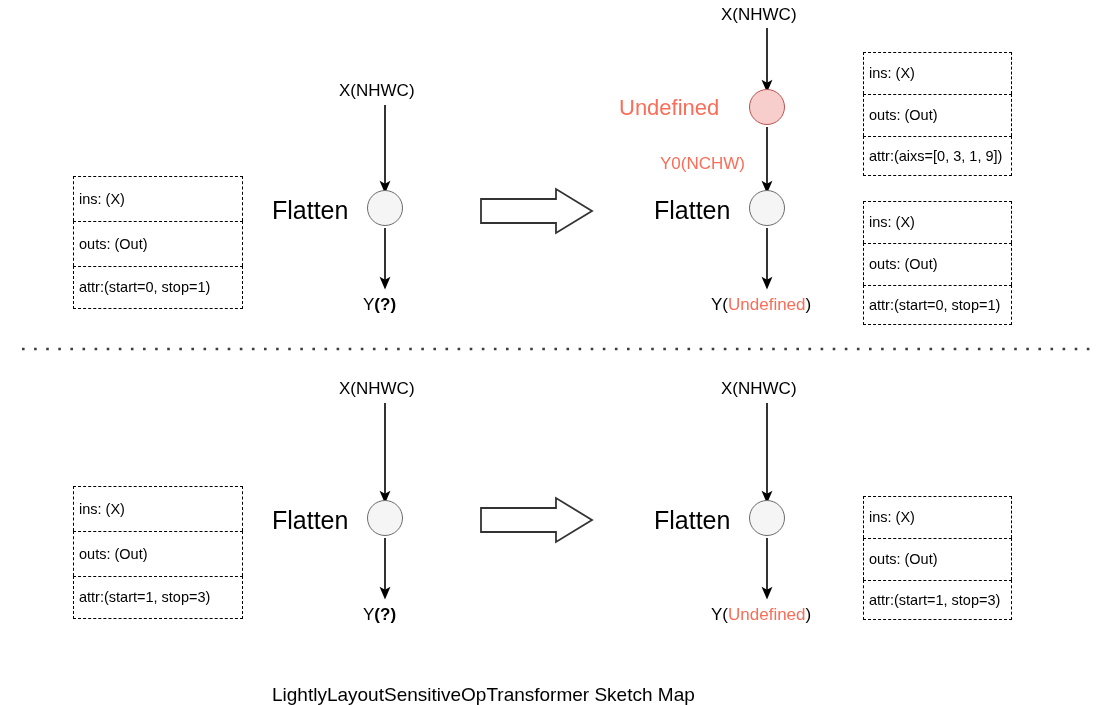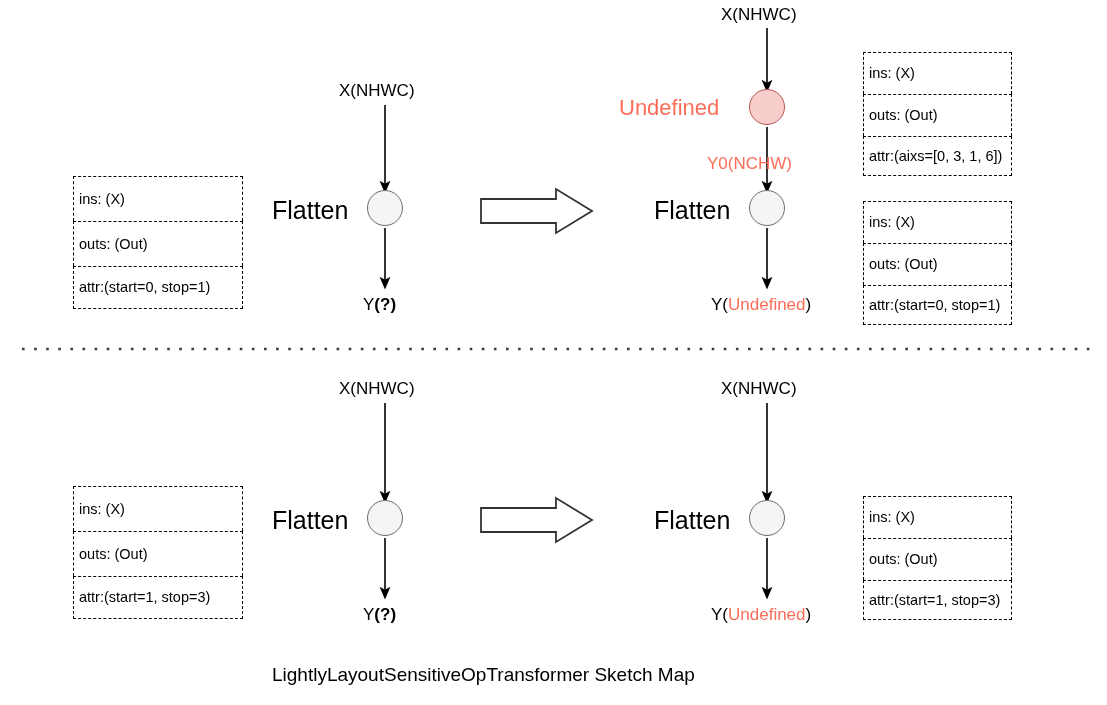--- a/index.html
+++ b/index.html
@@ -83,20 +83,21 @@
     color: #fa6e59;
   }
   .lbl-q {
     font-weight: bold;
   }
   .caption {
     position: absolute;
     font-size: 19px;
     color: #000000;
     white-space: nowrap;
+    margin-top: 20px;
   }
 
   
   #vectors {
     position: absolute;
     left: 0;
     top: 0;
     width: 1107px;
     height: 705px;
     pointer-events: none;
@@ -143,31 +144,31 @@
   <div class="lbl lbl-tensor" style="left:339px; top:82px;">X(NHWC)</div>
   <div class="lbl lbl-op" style="left:272px; top:198px;">Flatten</div>
   <div class="node-circle node-flatten" style="left:367px; top:190px;"></div>
   <div class="lbl lbl-tensor" style="left:363px; top:296px;">
     <span>Y</span><span class="lbl-q">(?)</span>
   </div>
 
   <div class="lbl lbl-tensor" style="left:721px; top:6px;">X(NHWC)</div>
   <div class="lbl lbl-op-accent" style="left:619px; top:97px;">Undefined</div>
   <div class="node-circle node-transpose" style="left:749px; top:89px;"></div>
-  <div class="lbl lbl-accent" style="left:660px; top:155px;margin-left:47px;">Y0(NCHW)</div>
+  <div class="lbl lbl-accent" style="left:660px; top:155px;">Y0(NCHW)</div>
   <div class="lbl lbl-op" style="left:654px; top:198px;">Flatten</div>
   <div class="node-circle node-flatten" style="left:749px; top:190px;"></div>
   <div class="lbl lbl-tensor" style="left:711px; top:296px;">
     <span>Y</span><span>(</span><span class="lbl-accent" style="position:static;">Undefined</span><span>)</span>
   </div>
 
   <div class="spec-box" style="left:863px; top:52px; width:149px;">
     <div class="spec-row" style="height:42px;">ins: (X)</div>
     <div class="spec-row" style="height:42px;">outs: (Out)</div>
-    <div class="spec-row" style="height:40px;">attr:(aixs=[0, 3, 1, 6])</div>
+    <div class="spec-row" style="height:40px;">attr:(aixs=[0, 3, 1, 9])</div>
   </div>
 
   <div class="spec-box" style="left:863px; top:201px; width:149px;">
     <div class="spec-row" style="height:42px;">ins: (X)</div>
     <div class="spec-row" style="height:42px;">outs: (Out)</div>
     <div class="spec-row" style="height:40px;">attr:(start=0, stop=1)</div>
   </div>
 
   <div class="spec-box" style="left:73px; top:486px; width:170px;">
     <div class="spec-row" style="height:45px;">ins: (X)</div>

